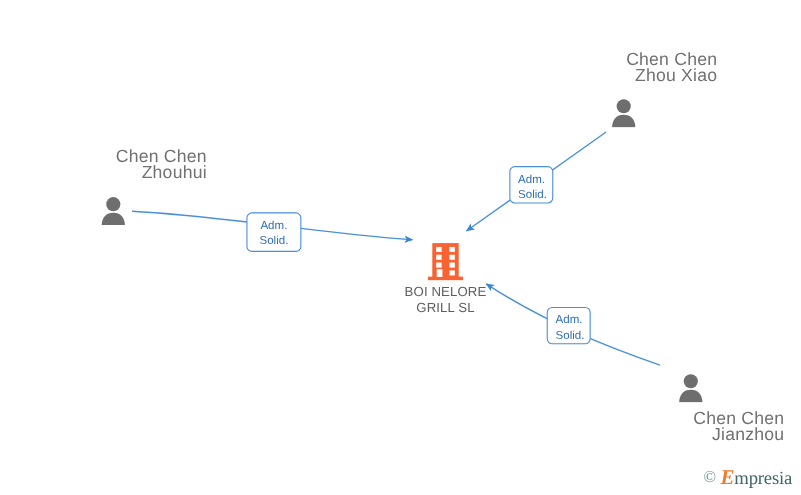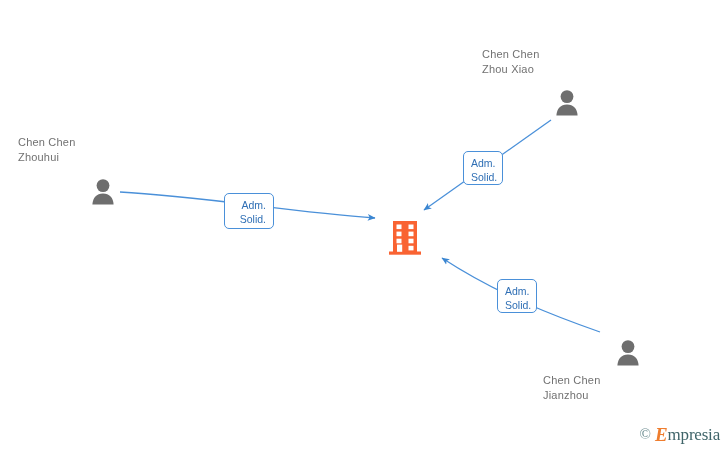--- a/index.html
+++ b/index.html
@@ -17,22 +17,22 @@
   .edge-layer{position:absolute;left:0;top:0;width:728px;height:450px;}
 
   
   .node{position:absolute;}
   .person-icon{
     width:28px;height:28px;display:block;
   }
   .node-label{
     position:absolute;
     width:170px;
-    text-align:left;
-    font-size:11px;
+    text-align:right;
+    font-size:16px;
     line-height:15px;
     color:#717171;
     letter-spacing:.2px;
     white-space:pre-line;
   }
 
   
   .company-icon{width:34px;height:36px;display:block;}
   .company-label{
     position:absolute;
@@ -49,21 +49,21 @@
   .rel-box{
     position:absolute;
     box-sizing:border-box;
     border:1.4px solid #4a90d9;
     border-radius:5px;
     background:#ffffff;
     color:#2f6fb5;
     font-size:10.5px;
     line-height:14px;
     padding:4px 7px 5px 7px;
-    text-align:right;
+    text-align:center;
     white-space:pre-line;
     box-shadow:0 0 0 0 rgba(0,0,0,0);
   }
 
   
   .watermark{
     position:absolute;
     right:8px;bottom:6px;
     display:flex;align-items:center;
     user-select:none;
@@ -109,20 +109,22 @@
       <rect x="8.5" y="4.5" width="5" height="4.6" fill="#ffffff"></rect>
       <rect x="20.5" y="4.5" width="5" height="4.6" fill="#ffffff"></rect>
       <rect x="8.5" y="11.6" width="5" height="4.6" fill="#ffffff"></rect>
       <rect x="20.5" y="11.6" width="5" height="4.6" fill="#ffffff"></rect>
       <rect x="8.5" y="18.7" width="5" height="4.6" fill="#ffffff"></rect>
       <rect x="20.5" y="18.7" width="5" height="4.6" fill="#ffffff"></rect>
       <rect x="20.5" y="25.8" width="5" height="4.6" fill="#ffffff"></rect>
       <rect x="9" y="24.6" width="5.2" height="7.2" fill="#ffffff"></rect>
     </svg>
   </div>
+  <div class="company-label" style="left:325px;top:258px;">BOI NELORE
+GRILL SL</div>
 
   <div class="node-label" style="left:18px;top:135px;">Chen Chen
 Zhouhui</div>
   <div class="node" style="left:89px;top:177px;">
     <svg class="person-icon" viewBox="0 0 28 28" xmlns="http://www.w3.org/2000/svg">
       <circle cx="14" cy="8.6" r="6.4" fill="#6e6e6e"></circle>
       <path d="M14,16.4 C20.4,16.4 24.3,20.6 24.6,27.6 L3.4,27.6 C3.7,20.6 7.6,16.4 14,16.4 Z" fill="#6e6e6e"></path>
     </svg>
   </div>
 

